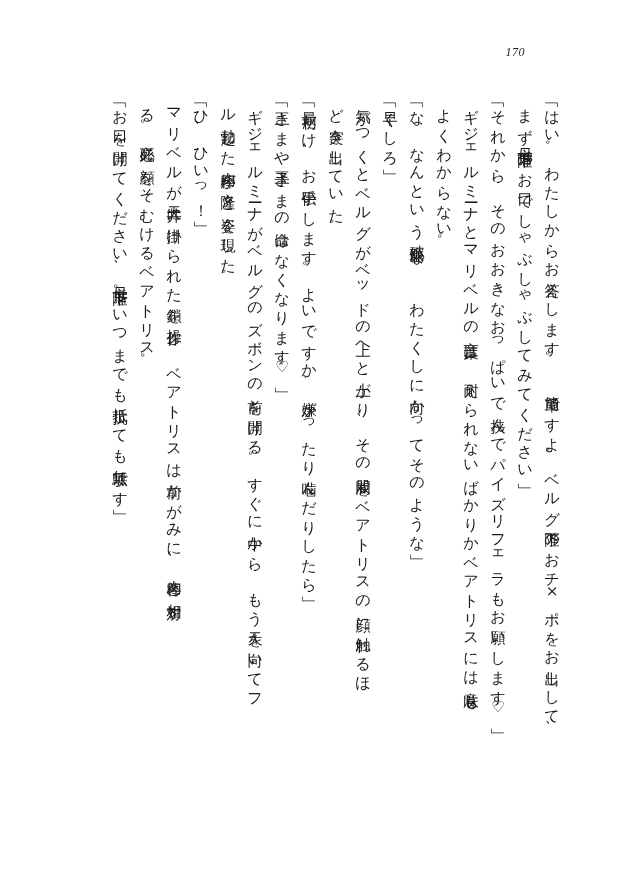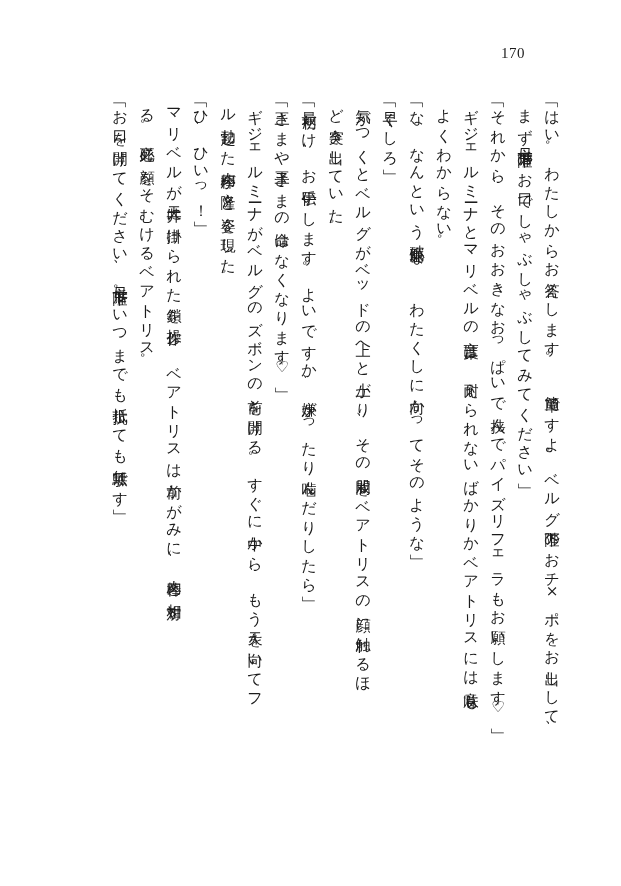--- a/index.html
+++ b/index.html
@@ -19,21 +19,22 @@
     position: absolute;
     inset: 0;
     background: #ffffff;
   }
   
   #page-number {
     position: absolute;
     top: 45px;
     right: 96px;
     font-family: "Liberation Serif", serif;
-    font-size: 15px;
+    font-style: italic;
+    font-size: 12px;
     letter-spacing: 0.5px;
     color: #1c1c1c;
   }
   
   #text-block {
     position: absolute;
     top: 98px;
     left: 62px;
     right: 62px;
     height: 700px;

